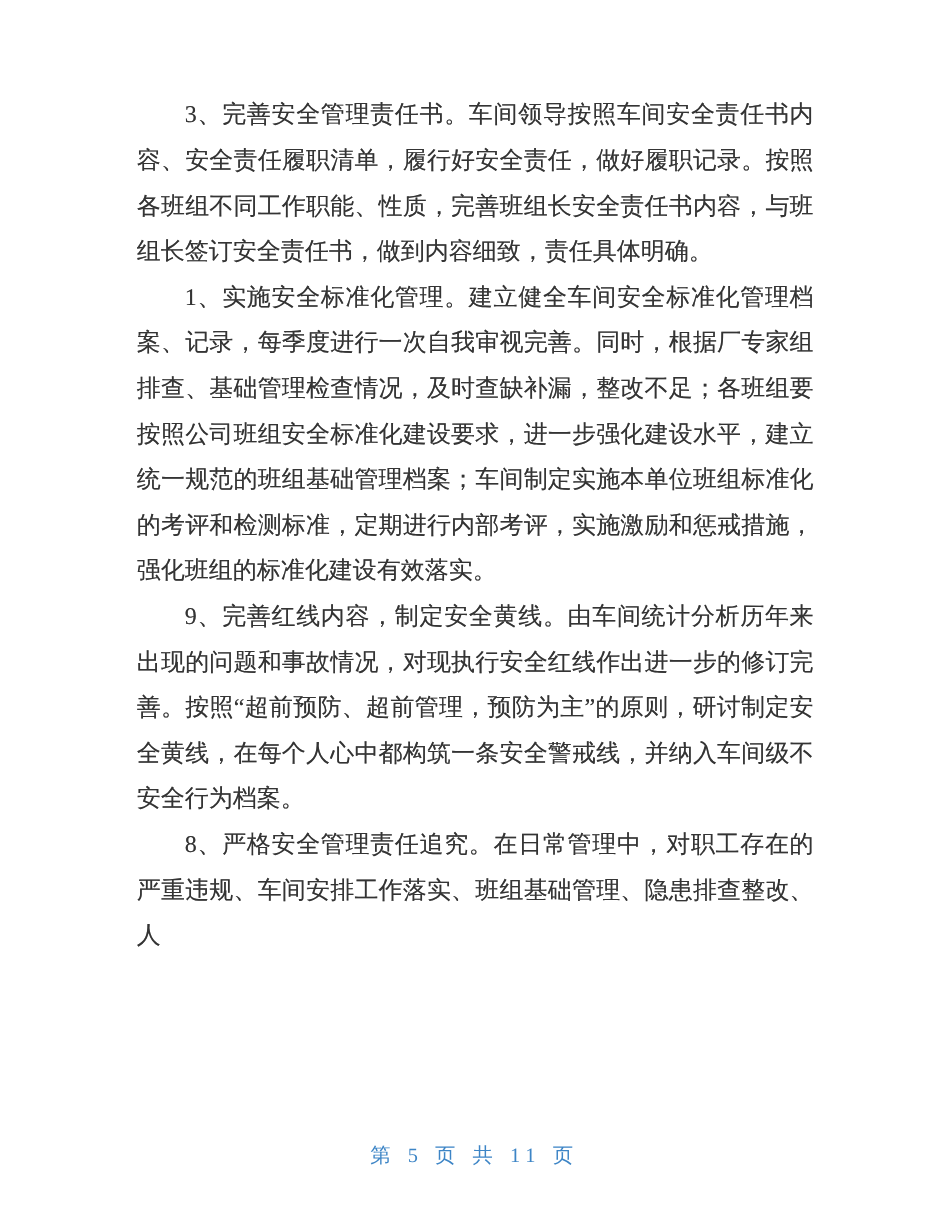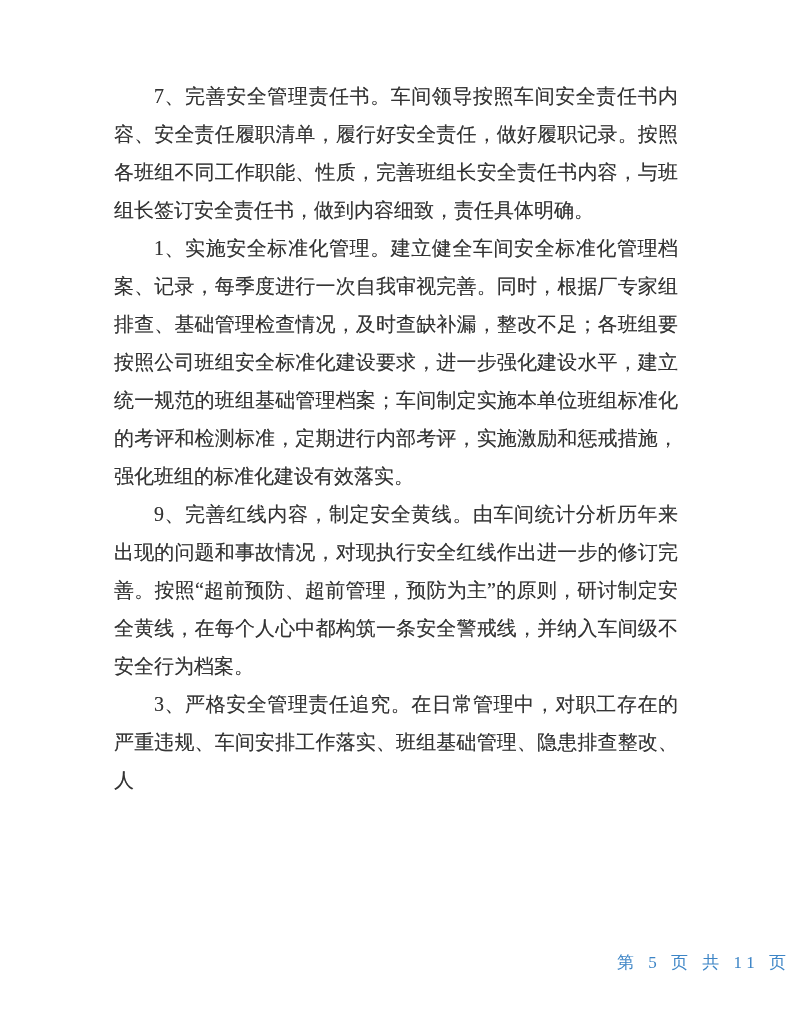--- a/index.html
+++ b/index.html
@@ -34,34 +34,34 @@
     padding: 0;
     text-indent: 2em;
     
     text-shadow: 0 0 0.4px rgba(52,52,52,0.55);
   }
   .page-footer {
     position: absolute;
     top: 951px;
     left: 0;
     width: 100%;
-    text-align: right;
+    text-align: center;
     color: #3d85c6;
     font-size: 17px;
     letter-spacing: 5px;
     line-height: 24px;
   }
 </style>
 </head>
 <body>
 
 <div class="page">
 
   <div class="doc-content">
-    <p>7、完善安全管理责任书。车间领导按照车间安全责任书内容、安全责任履职清单，履行好安全责任，做好履职记录。按照各班组不同工作职能、性质，完善班组长安全责任书内容，与班组长签订安全责任书，做到内容细致，责任具体明确。</p>
+    <p>3、完善安全管理责任书。车间领导按照车间安全责任书内容、安全责任履职清单，履行好安全责任，做好履职记录。按照各班组不同工作职能、性质，完善班组长安全责任书内容，与班组长签订安全责任书，做到内容细致，责任具体明确。</p>
     <p>1、实施安全标准化管理。建立健全车间安全标准化管理档案、记录，每季度进行一次自我审视完善。同时，根据厂专家组排查、基础管理检查情况，及时查缺补漏，整改不足；各班组要按照公司班组安全标准化建设要求，进一步强化建设水平，建立统一规范的班组基础管理档案；车间制定实施本单位班组标准化的考评和检测标准，定期进行内部考评，实施激励和惩戒措施，强化班组的标准化建设有效落实。</p>
     <p>9、完善红线内容，制定安全黄线。由车间统计分析历年来出现的问题和事故情况，对现执行安全红线作出进一步的修订完善。按照“超前预防、超前管理，预防为主”的原则，研讨制定安全黄线，在每个人心中都构筑一条安全警戒线，并纳入车间级不安全行为档案。</p>
-    <p>3、严格安全管理责任追究。在日常管理中，对职工存在的严重违规、车间安排工作落实、班组基础管理、隐患排查整改、人</p>
+    <p>8、严格安全管理责任追究。在日常管理中，对职工存在的严重违规、车间安排工作落实、班组基础管理、隐患排查整改、人</p>
   </div>
 
   <div class="page-footer">第 5 页 共 11 页</div>
 
 </div>
 
 </body></html>

